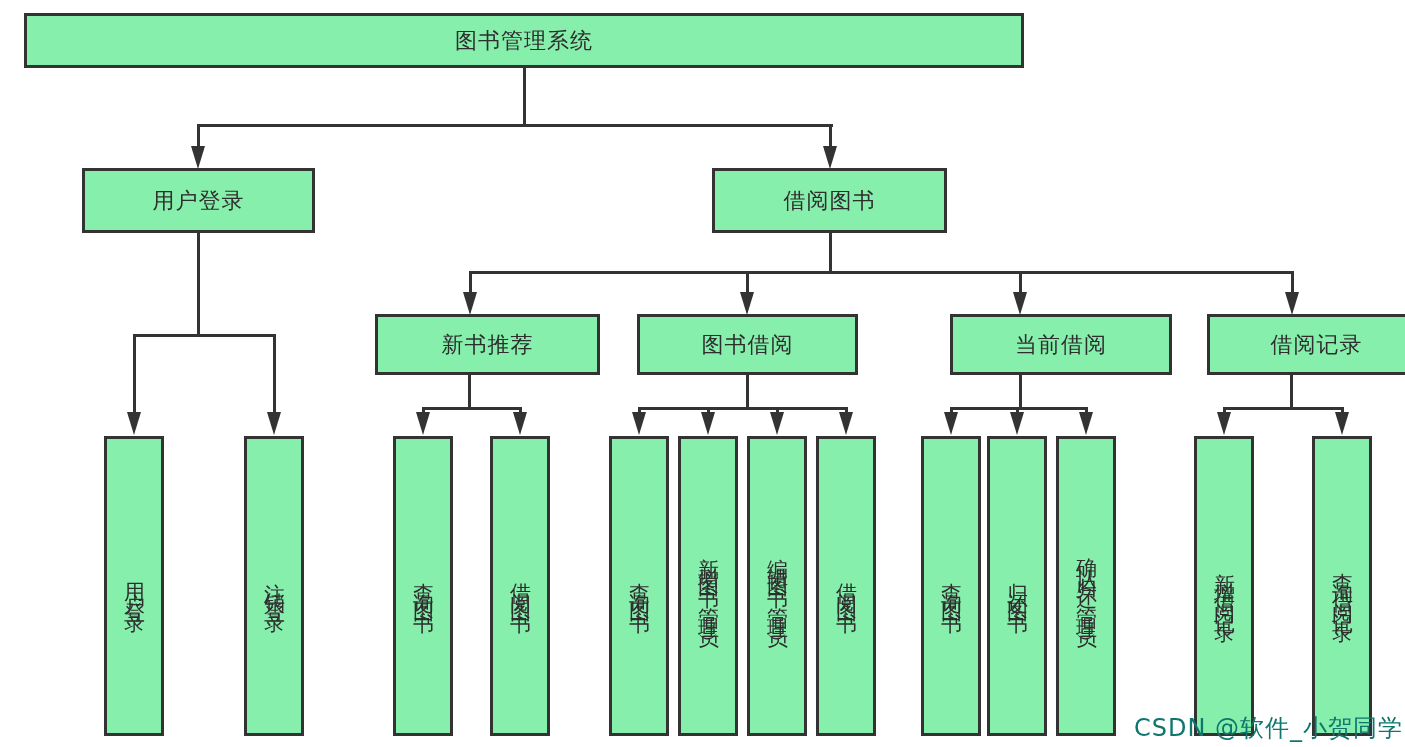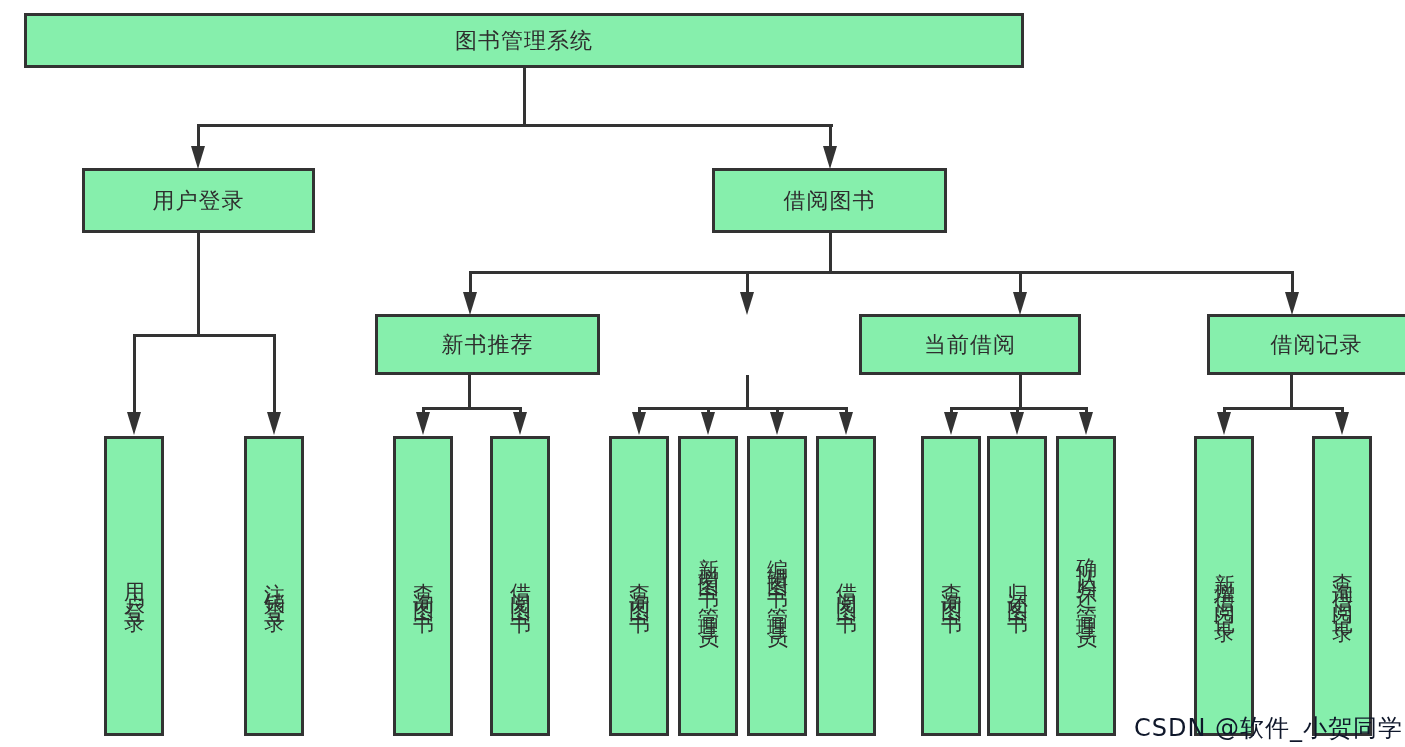--- a/index.html
+++ b/index.html
@@ -34,21 +34,21 @@
   .arrow{
     position:absolute;width:0;height:0;
     border-left:7px solid transparent;
     border-right:7px solid transparent;
     border-top:23px solid #333333;
   }
   .watermark{
     position:absolute;
     top:712px;right:2px;
     font-size:24px;
-    color:#0f172a;
+    color:#0f766e;
     letter-spacing:1px;
     z-index:10;
     white-space:nowrap;
   }
 </style>
 </head>
 <body>
 
 <div class="canvas">
 
@@ -84,21 +84,24 @@
   <div class="vline" style="left:746px;top:271px;height:23px;"></div>
   <div class="arrow" style="left:740px;top:292px;"></div>
   <div class="vline" style="left:1019px;top:271px;height:23px;"></div>
   <div class="arrow" style="left:1013px;top:292px;"></div>
   <div class="vline" style="left:1291px;top:271px;height:23px;"></div>
   <div class="arrow" style="left:1285px;top:292px;"></div>
 
   <div class="box hbox" style="left:375px;top:314px;width:225px;height:61px;">
     <span>新书推荐</span>
   </div>
-  <div class="box hbox" style="left:859px;top:314px;width:222px;height:61px;">
+  <div class="box hbox" style="left:637px;top:314px;width:221px;height:61px;">
+    <span>图书借阅</span>
+  </div>
+  <div class="box hbox" style="left:950px;top:314px;width:222px;height:61px;">
     <span>当前借阅</span>
   </div>
   <div class="box hbox" style="left:1182px;top:314px;width:219px;height:61px;margin-left:25px;">
     <span>借阅记录</span>
   </div>
 
   <div class="vline" style="left:468px;top:375px;height:35px;"></div>
   <div class="hline" style="left:422px;top:407px;width:100px;"></div>
   <div class="vline" style="left:422px;top:407px;height:7px;"></div>
   <div class="arrow" style="left:416px;top:412px;"></div>

